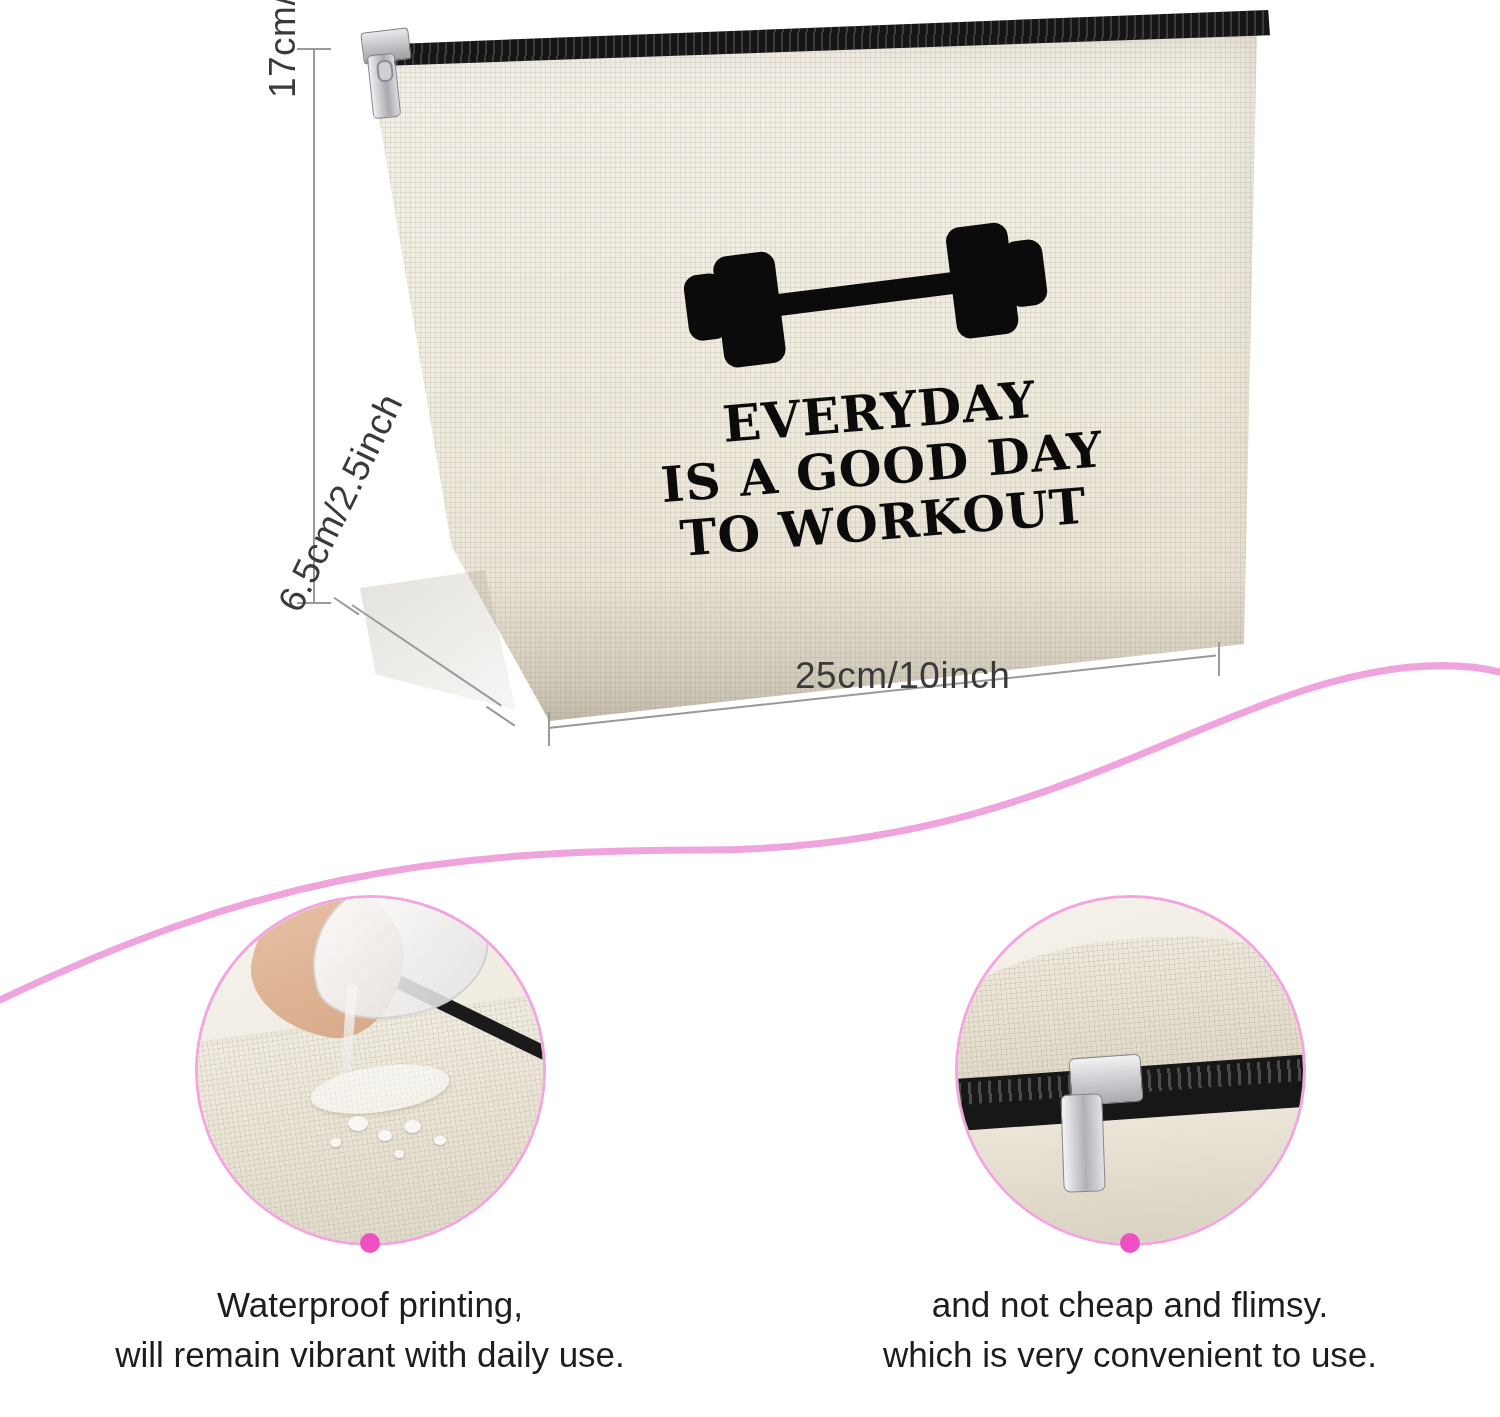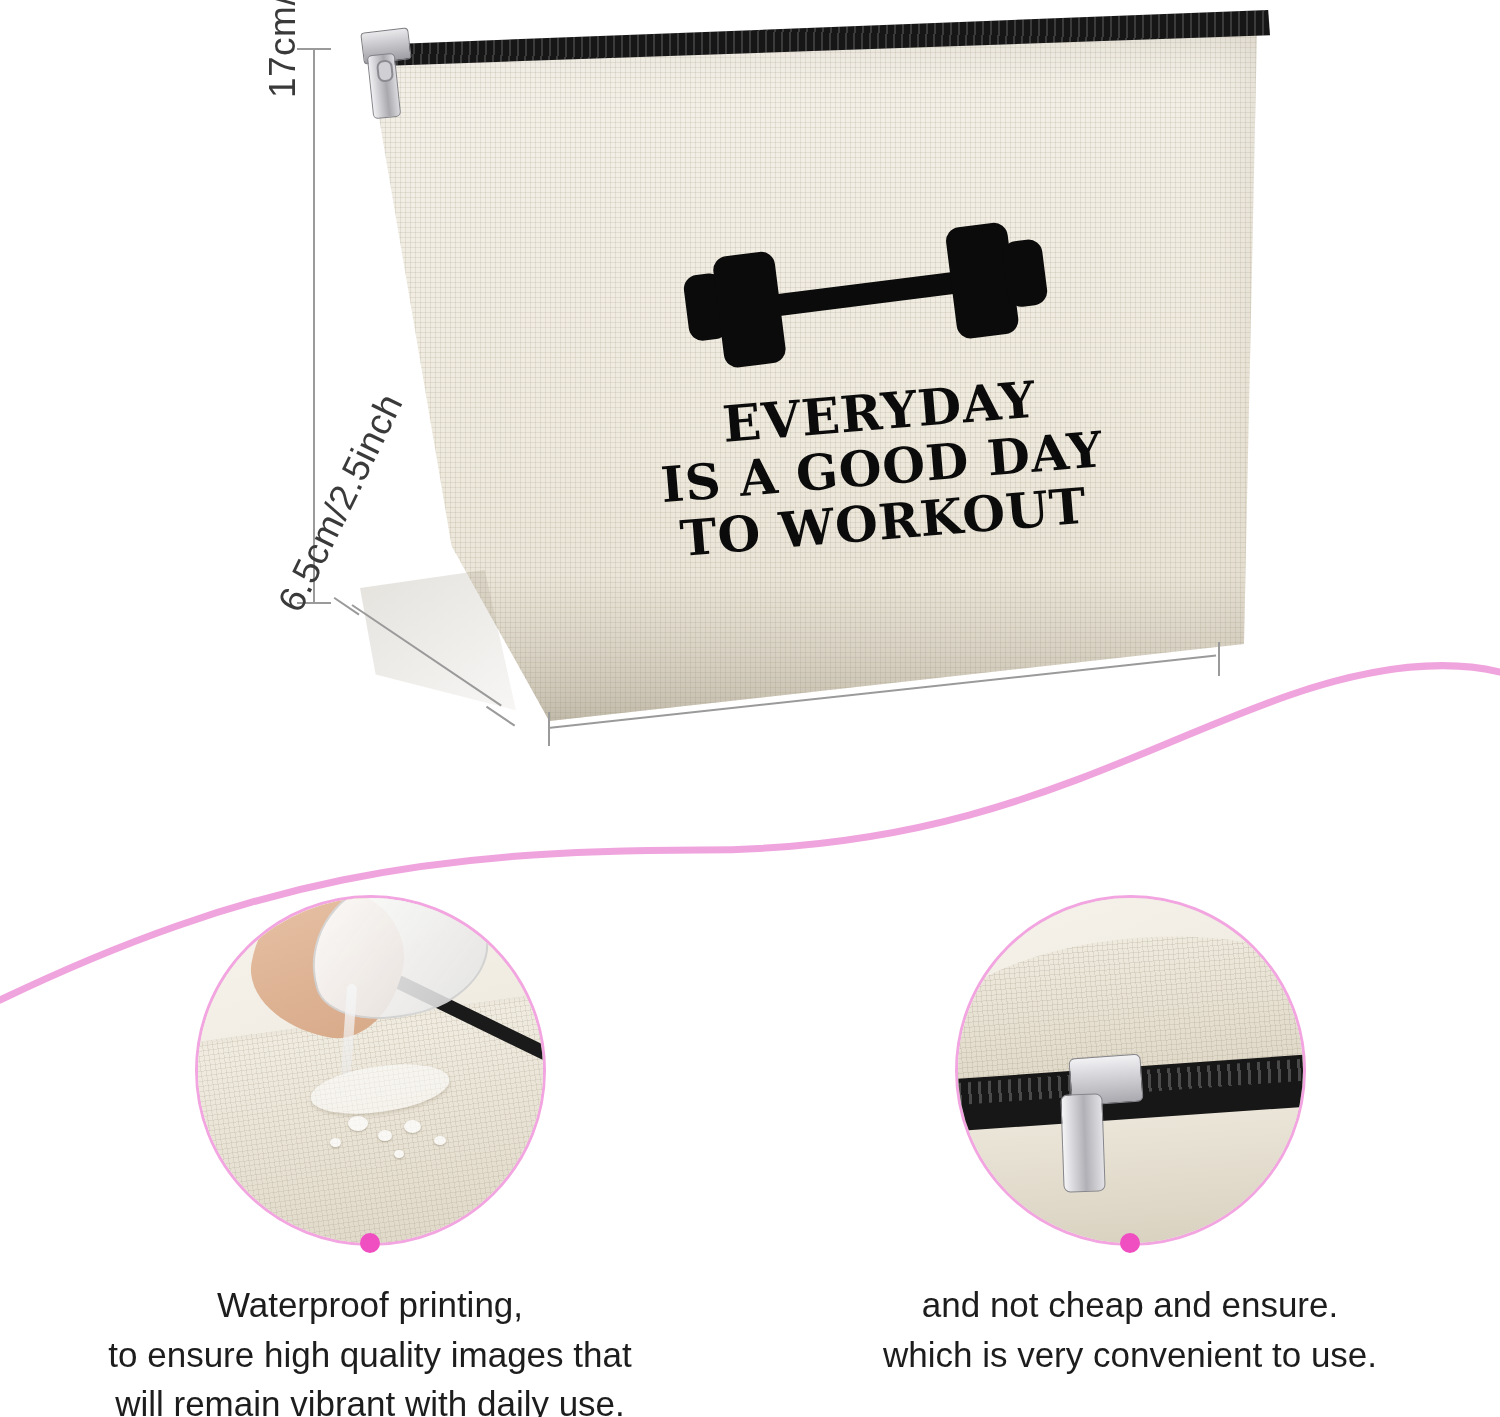--- a/index.html
+++ b/index.html
@@ -412,20 +412,21 @@
   <div class="dim-text" id="dim-height-text">17cm/6.7inch</div>
 
   <div class="dim-line" style="left:352px; top:604px; width:180px; height:2px; transform: rotate(34deg); transform-origin: left center;"></div>
   <div class="dim-line" style="left:346px; top:592px; width:2px; height:30px; transform: rotate(-56deg); transform-origin: left center;"></div>
   <div class="dim-line" style="left:500px; top:700px; width:2px; height:34px; transform: rotate(-56deg); transform-origin: left center;"></div>
   <div class="dim-text" id="dim-depth-text">6.5cm/2.5inch</div>
 
   <div class="dim-line h-line" style="left:548px; top:727px; width:672px; transform: rotate(-6.2deg); transform-origin: left center;"></div>
   <div class="dim-line v-line" style="left:548px; top:712px; height:34px;"></div>
   <div class="dim-line v-line" style="left:1218px; top:642px; height:34px;"></div>
+  <div class="dim-text" id="dim-width-text">25cm/10inch</div>
 </section>
 
 <svg id="wave" viewBox="0 0 1500 420" preserveAspectRatio="none">
   <path d="M0,400 C250,280 430,250 700,250 C980,250 1130,150 1290,95 C1380,64 1450,60 1500,72" fill="none" stroke="#f0a4de" stroke-width="7" stroke-linecap="round"></path>
 </svg>
 
 <section id="features">
 
   <div class="feature" id="feature-waterproof">
     <div class="circle-photo">
@@ -440,35 +441,34 @@
       <div class="bead" style="left:150px; top:218px; width:20px; height:15px;"></div>
       <div class="bead" style="left:180px; top:232px; width:14px; height:11px;"></div>
       <div class="bead" style="left:206px; top:222px; width:17px; height:13px;"></div>
       <div class="bead" style="left:132px; top:240px; width:11px; height:9px;"></div>
       <div class="bead" style="left:236px; top:238px; width:12px; height:9px;"></div>
       <div class="bead" style="left:196px; top:252px; width:10px; height:8px;"></div>
     </div>
     <div class="circle-dot"></div>
     <div class="feature-caption">
       <div>Waterproof printing,</div>
-      <div>to ensure high quality images that</div>
       <div>will remain vibrant with daily use.</div>
     </div>
   </div>
 
   <div class="feature" id="feature-zipper">
     <div class="circle-photo">
       <div class="zp-bg"></div>
       <div class="zp-body"></div>
       <div class="zp-texture"></div>
       <div class="zp-lower"></div>
       <div class="zp-tape"></div>
       <div class="zp-teeth"></div>
       <div class="zp-slider"></div>
       <div class="zp-tab"></div>
     </div>
     <div class="circle-dot"></div>
     <div class="feature-caption">
-      <div>and not cheap and ensure.</div>
+      <div>and not cheap and flimsy.</div>
       <div>which is very convenient to use.</div>
     </div>
   </div>
 </section>
 
 </body></html>

